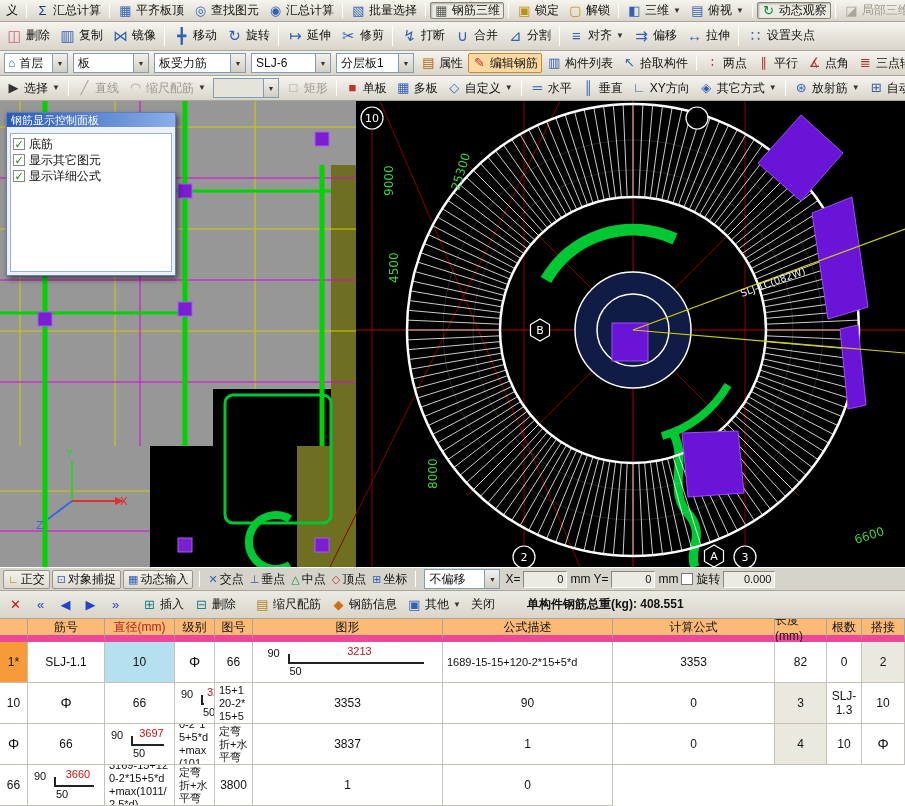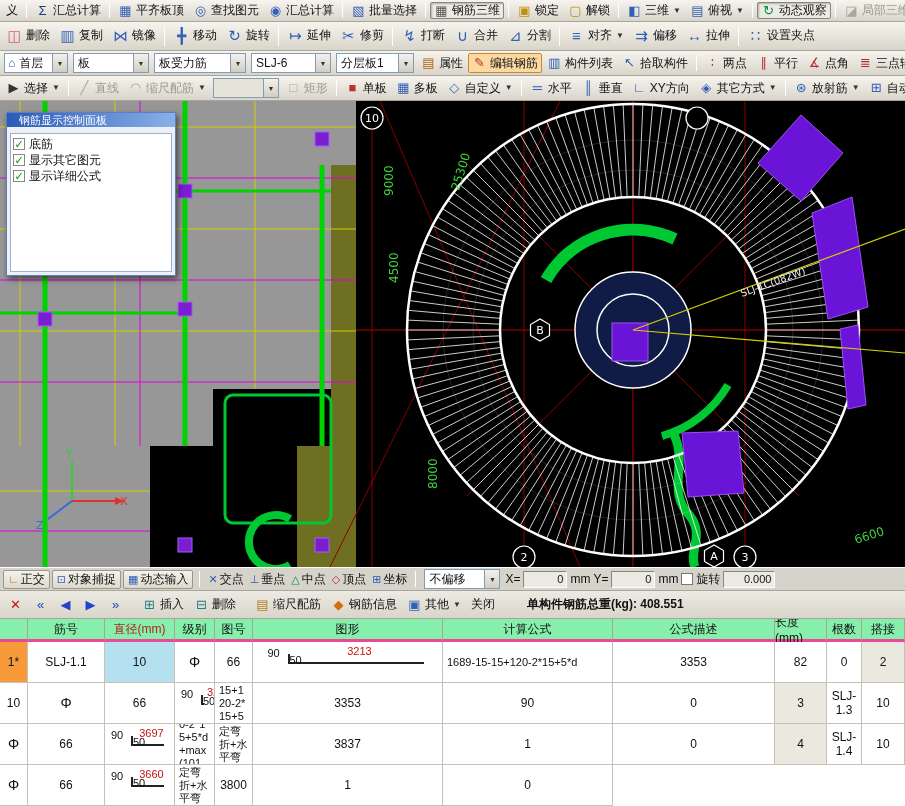--- a/index.html
+++ b/index.html
@@ -33,21 +33,21 @@
 
   
   #canvas-wrap{position:relative;width:905px;height:466px;background:#000;flex:0 0 auto;overflow:hidden}
   svg{display:block}
   svg text{font-family:"DejaVu Sans",sans-serif}
 
   
   #float-panel{position:absolute;left:6px;top:11px;width:170px;height:164px;border:1px solid #5a80c0;
     background:#eef0f5;box-shadow:2px 3px 6px rgba(0,0,0,.55)}
   .panel-title{height:14px;background:linear-gradient(90deg,#2a5ab8,#8ab0e8);color:#fff;
-    display:flex;padding:0 12px;font-size:11px}
+    display:flex;padding:0 4px;font-size:11px}
   .panel-body{position:absolute;top:20px;left:3px;right:3px;bottom:3px;background:#fff;border:1px solid #9ab0cc;padding:2px}
   .panel-item{display:flex;align-items:center;gap:4px;height:16px}
   .checkbox{width:12px;height:12px;border:1px solid #888;background:#fff;font-size:11px;line-height:11px;
     text-align:center;color:#0c8a0c;flex:0 0 auto}
 
   
   #statusbar{height:24px;display:flex;align-items:center;gap:3px;background:#d6d3ca;
     border-top:1px solid #fff;border-bottom:1px solid #a9a59b;padding:0 3px;flex:0 0 auto;overflow:hidden;white-space:nowrap}
   .sb-toggle{display:flex;align-items:center;gap:2px;border:1px solid #9a968c;border-radius:2px;
     background:linear-gradient(#f4f2ec,#ddd9cd);padding:1px 4px;height:19px}
@@ -59,38 +59,38 @@
 
   
   #table-toolbar{height:28px;display:flex;align-items:center;gap:2px;background:linear-gradient(#eceae2,#d9d5ca);
     border-bottom:1px solid #a9a59b;padding:0 4px;flex:0 0 auto;overflow:hidden;white-space:nowrap}
   #table-toolbar .tb-btn{height:21px}
   .total-weight{margin-left:26px;font-weight:bold}
 
   
   #table-area{flex:1 1 auto;background:#fff;overflow:hidden}
   #rebar-grid{display:grid;grid-template-columns:28px 77px 70px 40px 38px 190px 170px 162px 52px 35px 43px}
-  .th{background:#86efac;border-right:1px solid #a8a49a;border-bottom:3px solid #ec4899;
+  .th{background:#fdba74;border-right:1px solid #a8a49a;border-bottom:7px solid #ec4899;
     display:flex;align-items:center;justify-content:center;height:23px}
   .th-red{color:#b22222}
   .td{border-right:1px solid #c6c2b8;border-bottom:1px solid #c6c2b8;display:flex;align-items:center;
     justify-content:center;height:41px;background:#fff;padding:0 2px;text-align:center;overflow:hidden}
   .td.left{justify-content:flex-start;text-align:left;padding:0 4px}
   .small{font-size:11px;line-height:13px;word-break:break-all}
   .rownum{background:#ebe8df}
   .rownum.sel{background:#f79b3a}
   .cell-dia-sel{background:#b5e0ef}
   .grade{font-size:14px}
 
   .shape-box{position:relative;width:168px;height:34px;font-size:11px}
   .sh-90{position:absolute;left:4px;top:2px}
   .sh-len{position:absolute;left:30px;right:6px;top:0;text-align:center;color:#cc1111}
   .sh-line{position:absolute;left:24px;right:8px;top:17px;border-top:2px solid #222}
   .sh-tick{position:absolute;left:24px;top:9px;height:8px;border-left:2px solid #222}
-  .sh-50{position:absolute;left:26px;top:9px}
+  .sh-50{position:absolute;left:26px;top:20px}
 </style>
 </head>
 <body>
 
 <div id="app">
 
   <div class="toolbar" id="toolbar-row1">
       <div class="tb-btn">
         <span class="tb-label">义</span>
       </div>
@@ -738,22 +738,22 @@
   </div>
 
   <div id="table-area">
     <div id="rebar-grid">
         <div class="th"></div>
         <div class="th">筋号</div>
         <div class="th th-red">直径(mm)</div>
         <div class="th">级别</div>
         <div class="th">图号</div>
         <div class="th">图形</div>
+        <div class="th">公式描述</div>
         <div class="th">计算公式</div>
-        <div class="th">公式描述</div>
         <div class="th">长度(mm)</div>
         <div class="th">根数</div>
         <div class="th">搭接</div>
         <div class="td rownum sel">1*</div>
         <div class="td">SLJ-1.1</div>
         <div class="td cell-dia-sel">10</div>
         <div class="td grade">Φ</div>
         <div class="td">66</div>
         <div class="td">
           <div class="shape-box">
@@ -798,33 +798,33 @@
             <div class="sh-tick"></div>
             <span class="sh-50">50</span>
           </div>
         </div>
         <div class="td left small">3203-15+120-2*15+5*d+max(1017/2,5*d)</div>
         <div class="td left small">净长-保护层+设定弯折+水平弯折+设定锚固</div>
         <div class="td">3837</div>
         <div class="td">1</div>
         <div class="td">0</div>
         <div class="td rownum">4</div>
-        <div class="td">SLJ-1.4</div>
         <div class="td">10</div>
         <div class="td grade">Φ</div>
         <div class="td">66</div>
         <div class="td">
           <div class="shape-box">
             <span class="sh-90">90</span>
             <span class="sh-len">3660</span>
             <div class="sh-line"></div>
             <div class="sh-tick"></div>
             <span class="sh-50">50</span>
           </div>
         </div>
+        <div class="td left small">3169-15+120-2*15+5*d+max(1011/2,5*d)</div>
         <div class="td left small">净长-保护层+设定弯折+水平弯折+设定锚固</div>
         <div class="td">3800</div>
         <div class="td">1</div>
         <div class="td">0</div>
       </div>
   </div>
 
 </div>
 
 </body></html>

